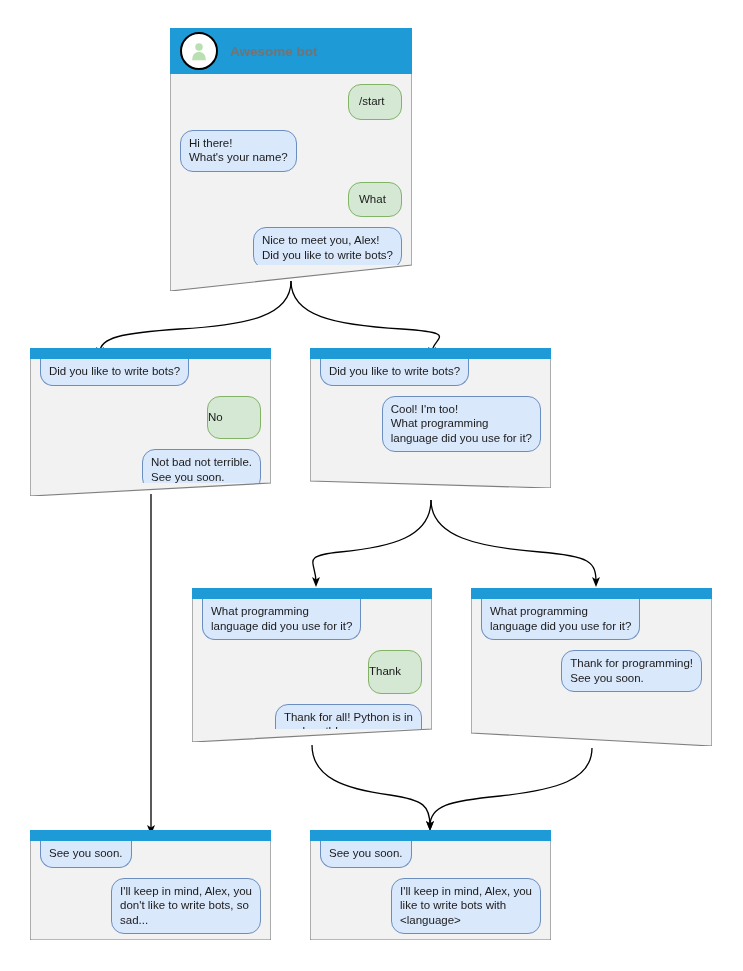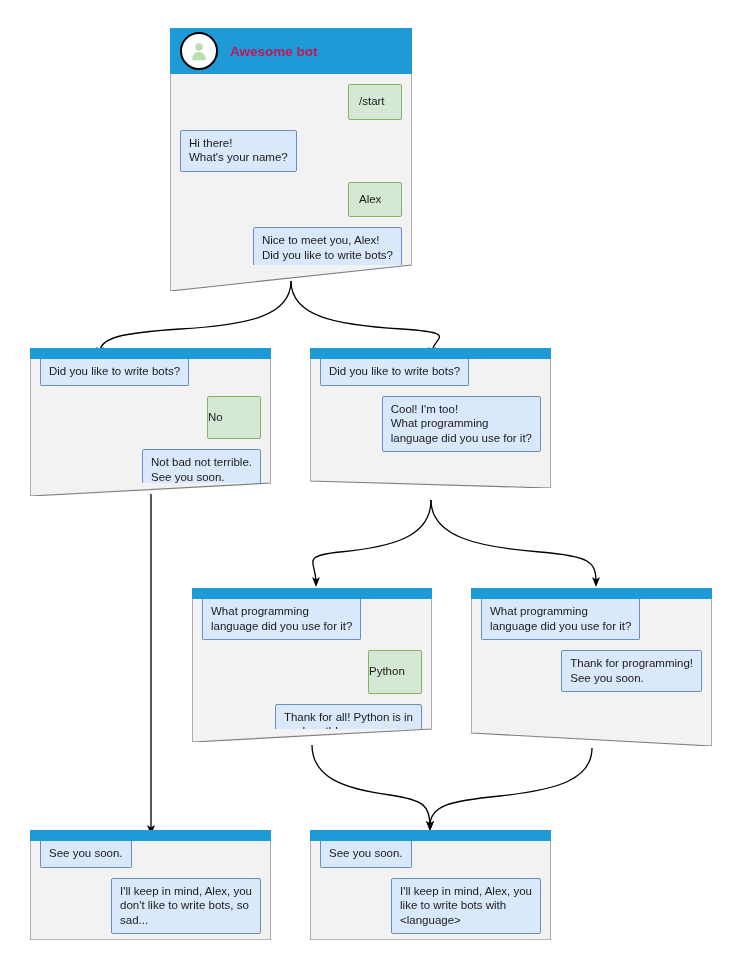--- a/index.html
+++ b/index.html
@@ -64,21 +64,21 @@
     border-radius: 50%;
     background: #ffffff;
     border: 2px solid #000000;
     box-sizing: border-box;
     display: flex;
     align-items: center;
     justify-content: center;
     flex: none;
   }
   .title-text {
-    color: #be185d;
+    color: #737373;
     font-size: 13.5px;
     font-weight: bold;
     margin-left: 12px;
     white-space: nowrap;
   }
   .chatbody {
     position: relative;
     padding: 8px 10px 10px 10px;
     box-sizing: border-box;
   }
@@ -87,21 +87,21 @@
     margin-bottom: 10px;
   }
   .msgrow.left { justify-content: flex-start; }
   .msgrow.right { justify-content: flex-end; }
   .msgrow:last-child { margin-bottom: 0; justify-content: flex-end; }
 
   .bubble {
     font-size: 11.5px;
     line-height: 14.5px;
     color: #1a1a1a;
-    border-radius: 2px;
+    border-radius: 13px;
     padding: 5px 8px 6px 8px;
     box-sizing: border-box;
     white-space: pre-line;
     max-width: 84%;
   }
   .bubble.bot {
     background: #dae8fc;
     border: 1px solid #6c8ebf;
   }
   .bubble.user {
@@ -166,21 +166,21 @@
       </div>
       <div class="chatbody" style="padding-top:10px;">
         <div class="msgrow right">
           <div class="bubble user">/start</div>
         </div>
         <div class="msgrow left">
           <div class="bubble bot">Hi there!
 What's your name?</div>
         </div>
         <div class="msgrow right">
-          <div class="bubble user">Alex</div>
+          <div class="bubble user">What</div>
         </div>
         <div class="msgrow left">
           <div class="bubble bot">Nice to meet you, Alex!
 Did you like to write bots?</div>
         </div>
       </div>
     </div>
   </div>
 
   <div class="node" style="left:30px; top:348px; width:241px; height:148px;">
@@ -231,21 +231,21 @@
       <rect x="0" y="0" width="240" height="11" fill="#1e9ad6"></rect>
     </svg>
     <div class="node-inner" style="height:141px;">
       <div class="titlebar" style="height:11px;"></div>
       <div class="chatbody clip-top">
         <div class="msgrow left">
           <div class="bubble bot">What programming
 language did you use for it?</div>
         </div>
         <div class="msgrow right">
-          <div class="bubble user big">Python</div>
+          <div class="bubble user big">Thank</div>
         </div>
         <div class="msgrow left">
           <div class="bubble bot">Thank for all! Python is in
 my hearth!
 See you soon.</div>
         </div>
       </div>
     </div>
   </div>
 

